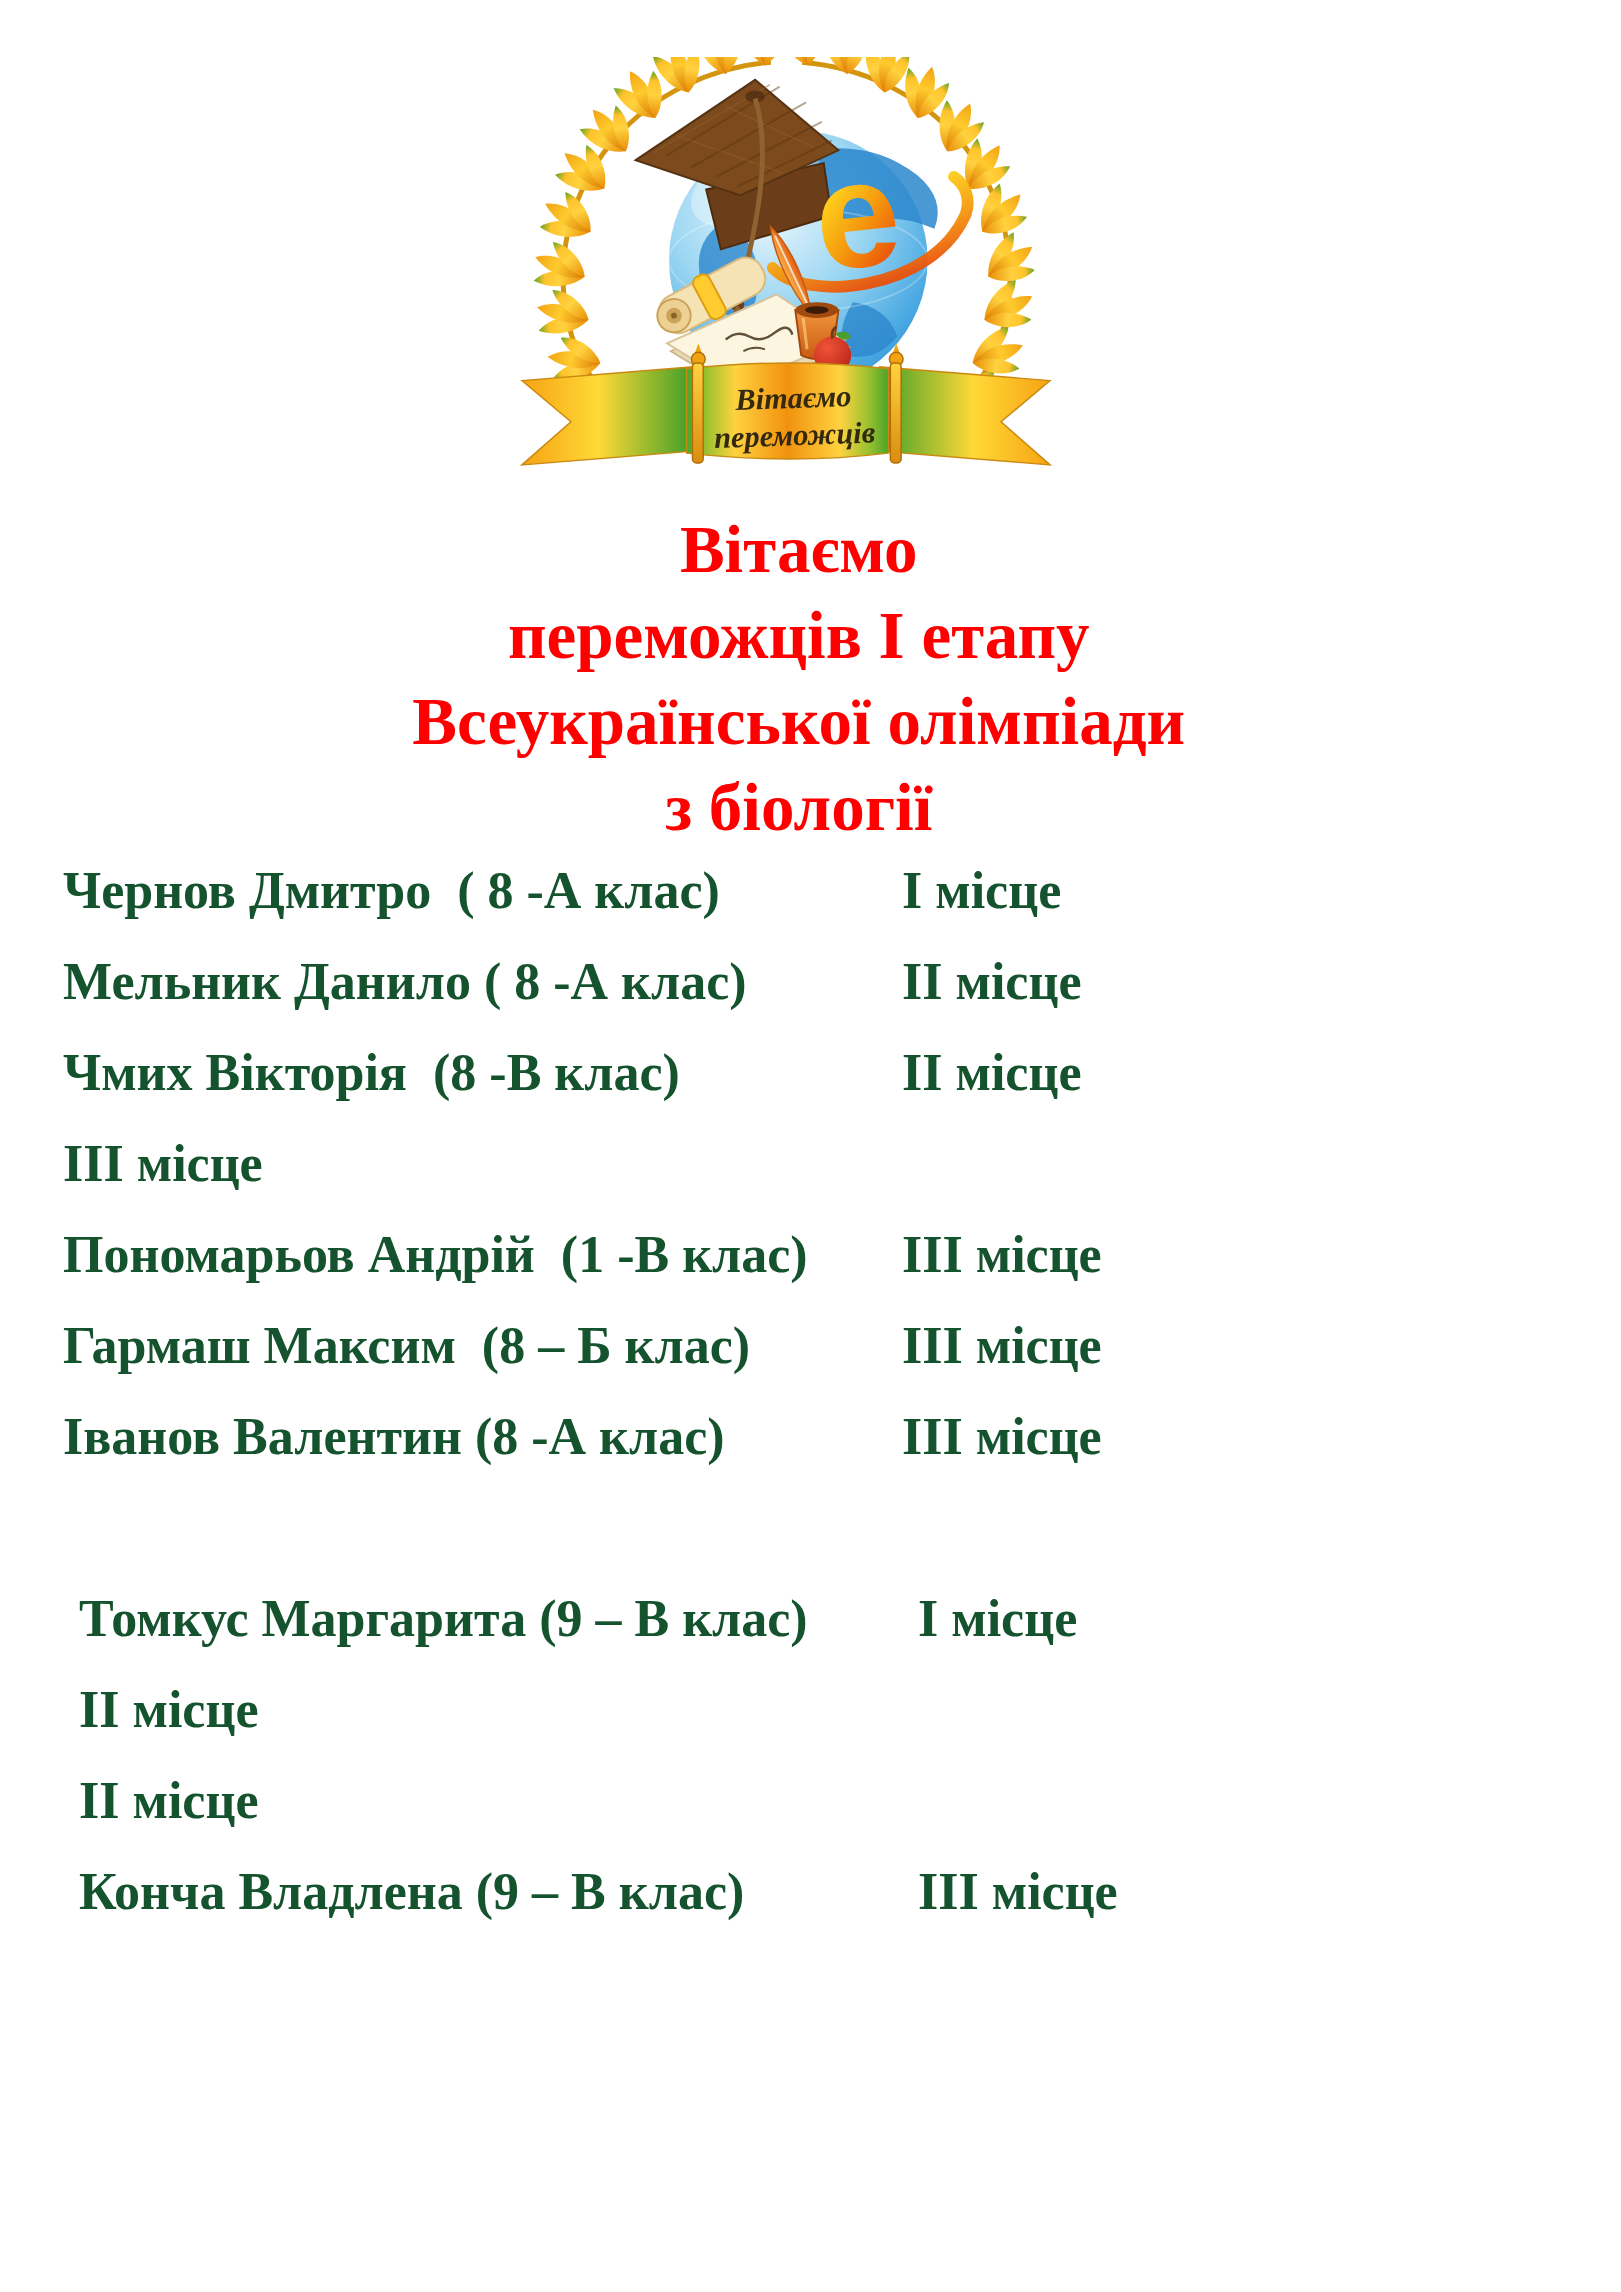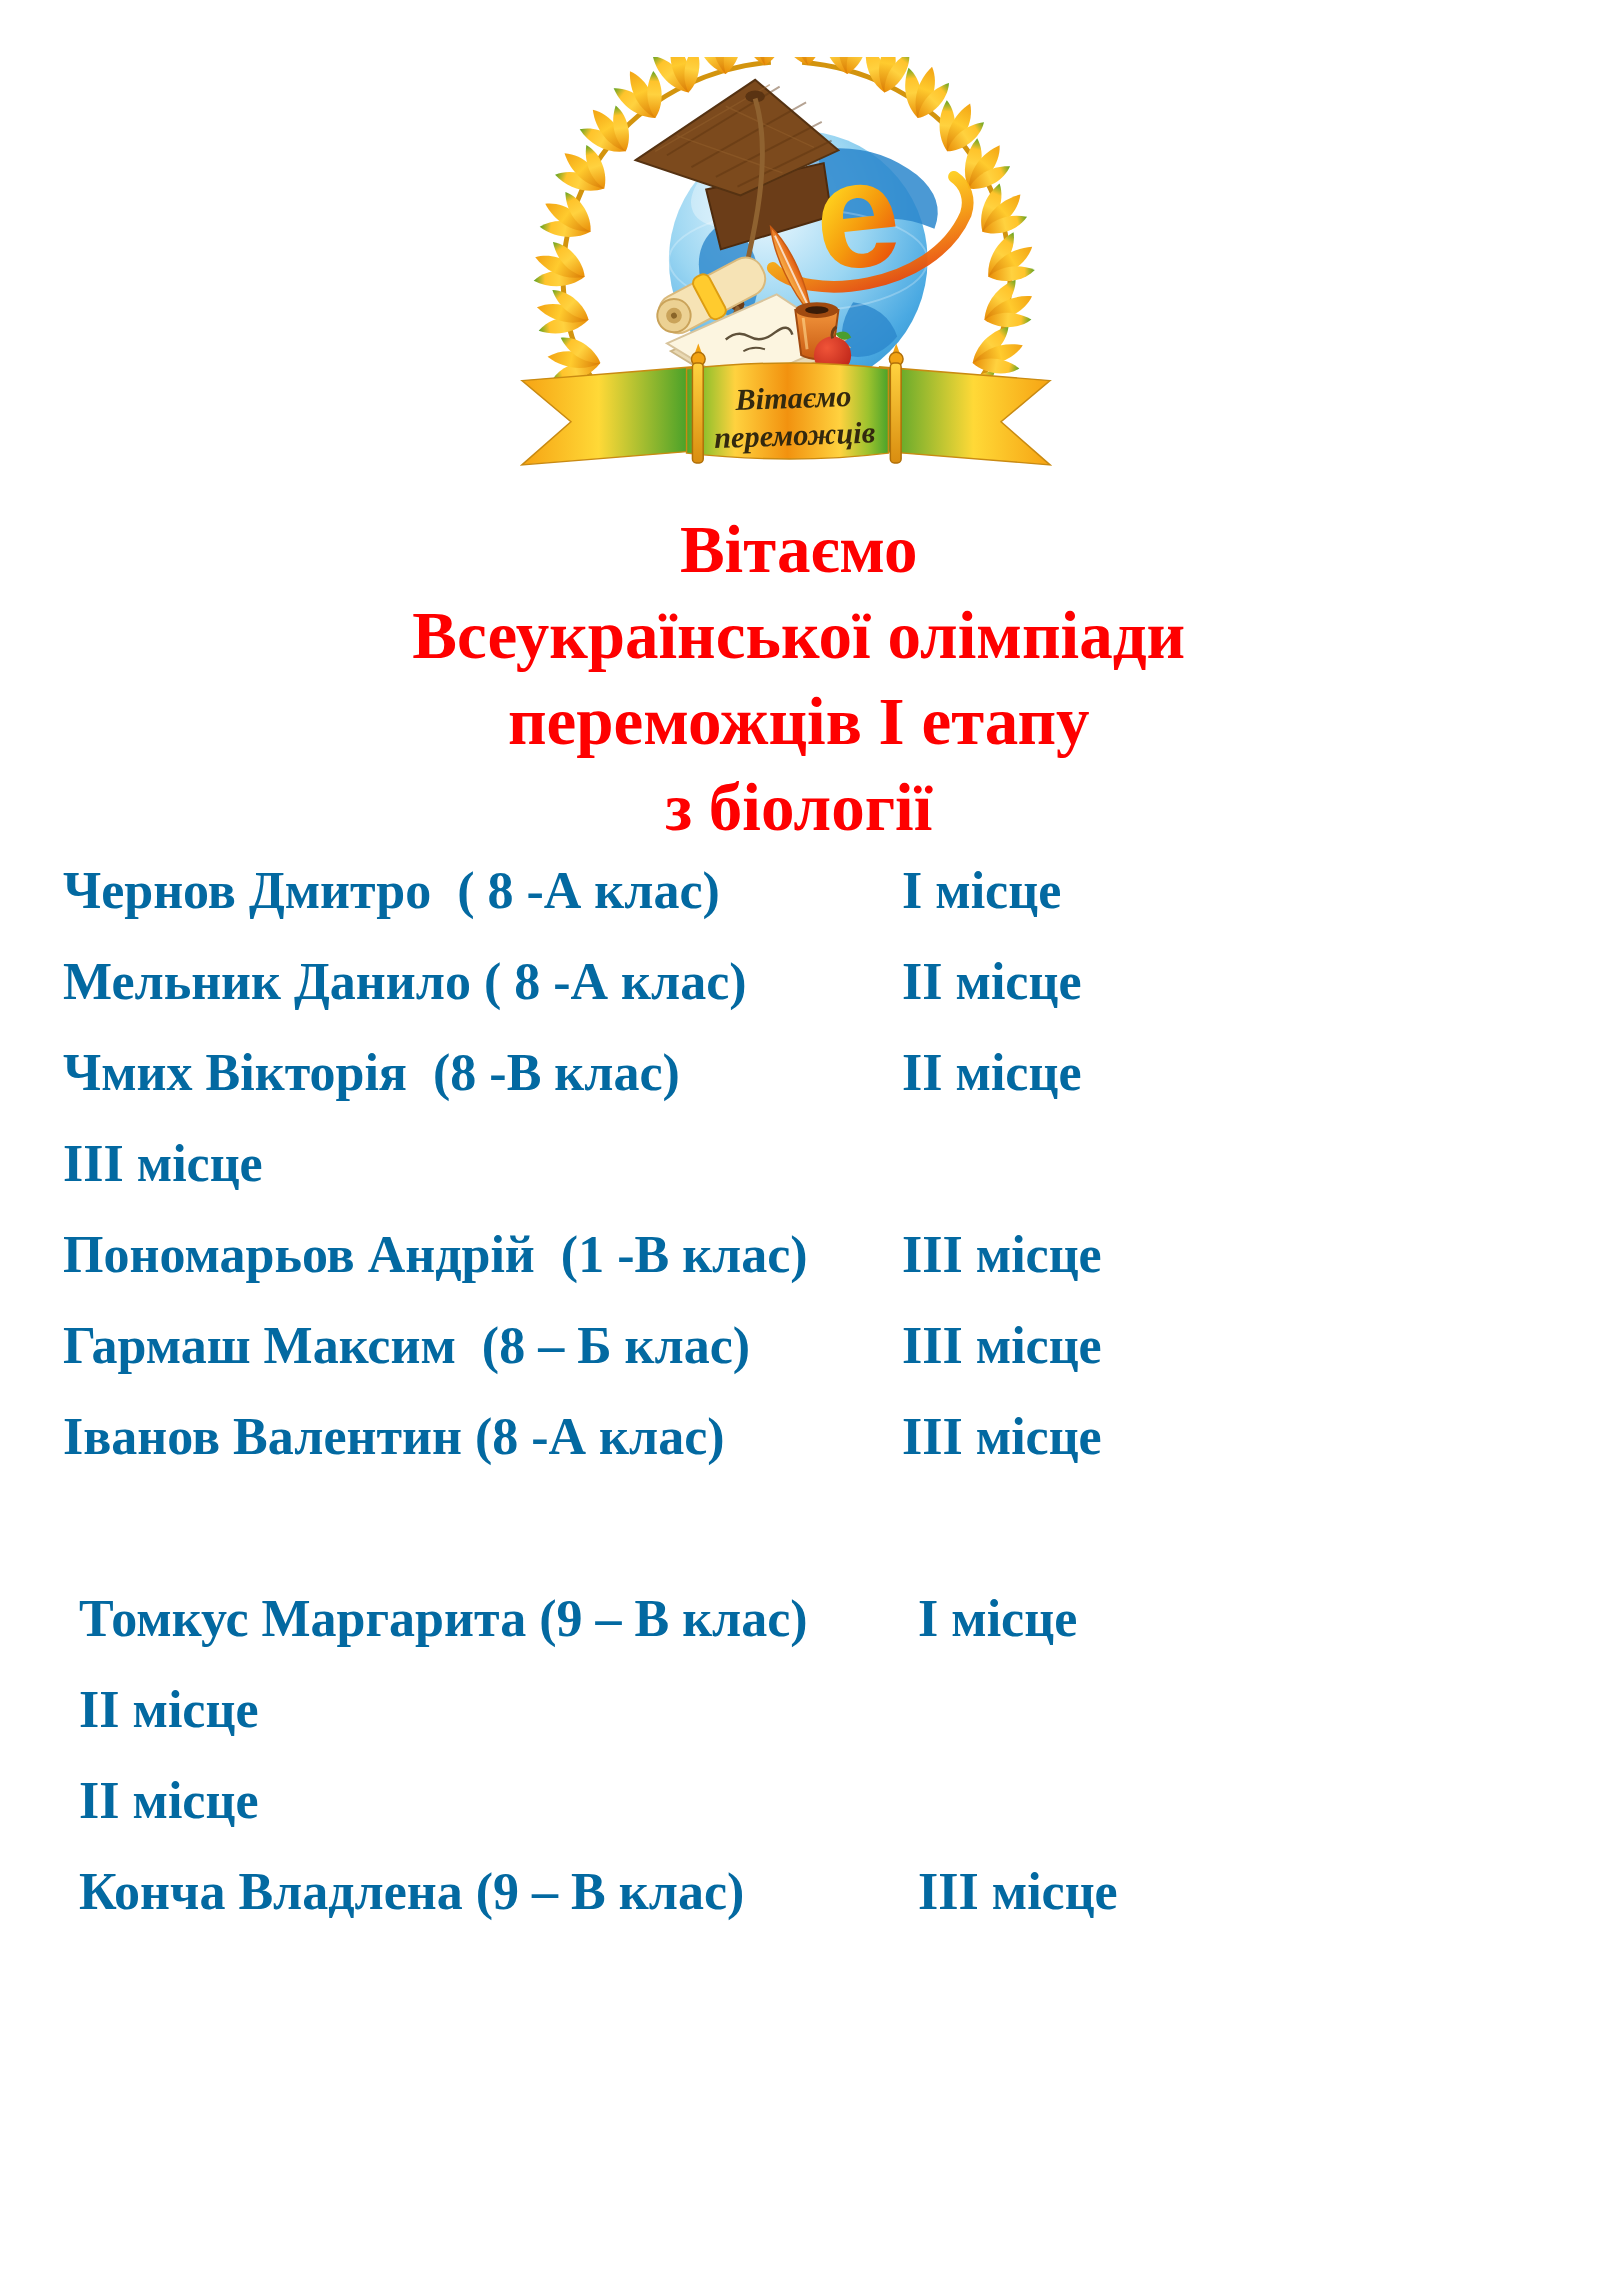--- a/index.html
+++ b/index.html
@@ -10,21 +10,21 @@
   .page{position:relative;width:1621px;height:2293px;background:#ffffff;overflow:hidden;}
   .logo-svg{position:absolute;left:520px;top:57px;width:532px;height:416px;}
   .title{
     position:absolute;left:0;top:506px;width:1621px;
     padding-right:23.5px;box-sizing:border-box;
     text-align:center;font-weight:700;font-size:67px;line-height:86px;
     color:#fe0000;
   }
   .results{
     position:absolute;left:0;top:845px;width:1621px;
-    font-weight:700;font-size:52px;color:#0369a1;
+    font-weight:700;font-size:52px;color:#14532d;
   }
   .row{display:flex;height:91px;line-height:91px;padding-left:63px;white-space:pre;}
   .row .name{flex:0 0 839px;width:839px;overflow:visible;}
   .grade9{margin-top:91px;margin-left:16px;}
   .banner-text{font-family:"Liberation Serif", serif;font-style:italic;font-weight:700;fill:#33290f;}
 </style>
 </head>
 <body>
 
 <div class="page">
@@ -199,22 +199,22 @@
       </g>
       <g transform="rotate(-2 278 375)">
         <text class="banner-text" x="280" y="358" font-size="31" text-anchor="middle">Вітаємо</text>
         <text class="banner-text" x="280" y="396" font-size="31" text-anchor="middle">переможців</text>
       </g>
     </g>
   </svg>
 
   <div class="title">
     <div>Вітаємо</div>
+    <div>переможців І етапу</div>
     <div>Всеукраїнської олімпіади</div>
-    <div>переможців І етапу</div>
     <div>з біології</div>
   </div>
 
   <div class="results">
     <div class="grade8">
       <div class="row">
         <span class="name">Чернов Дмитро  ( 8 -А клас)</span>
         <span class="place">І місце</span>
       </div>
       <div class="row">

